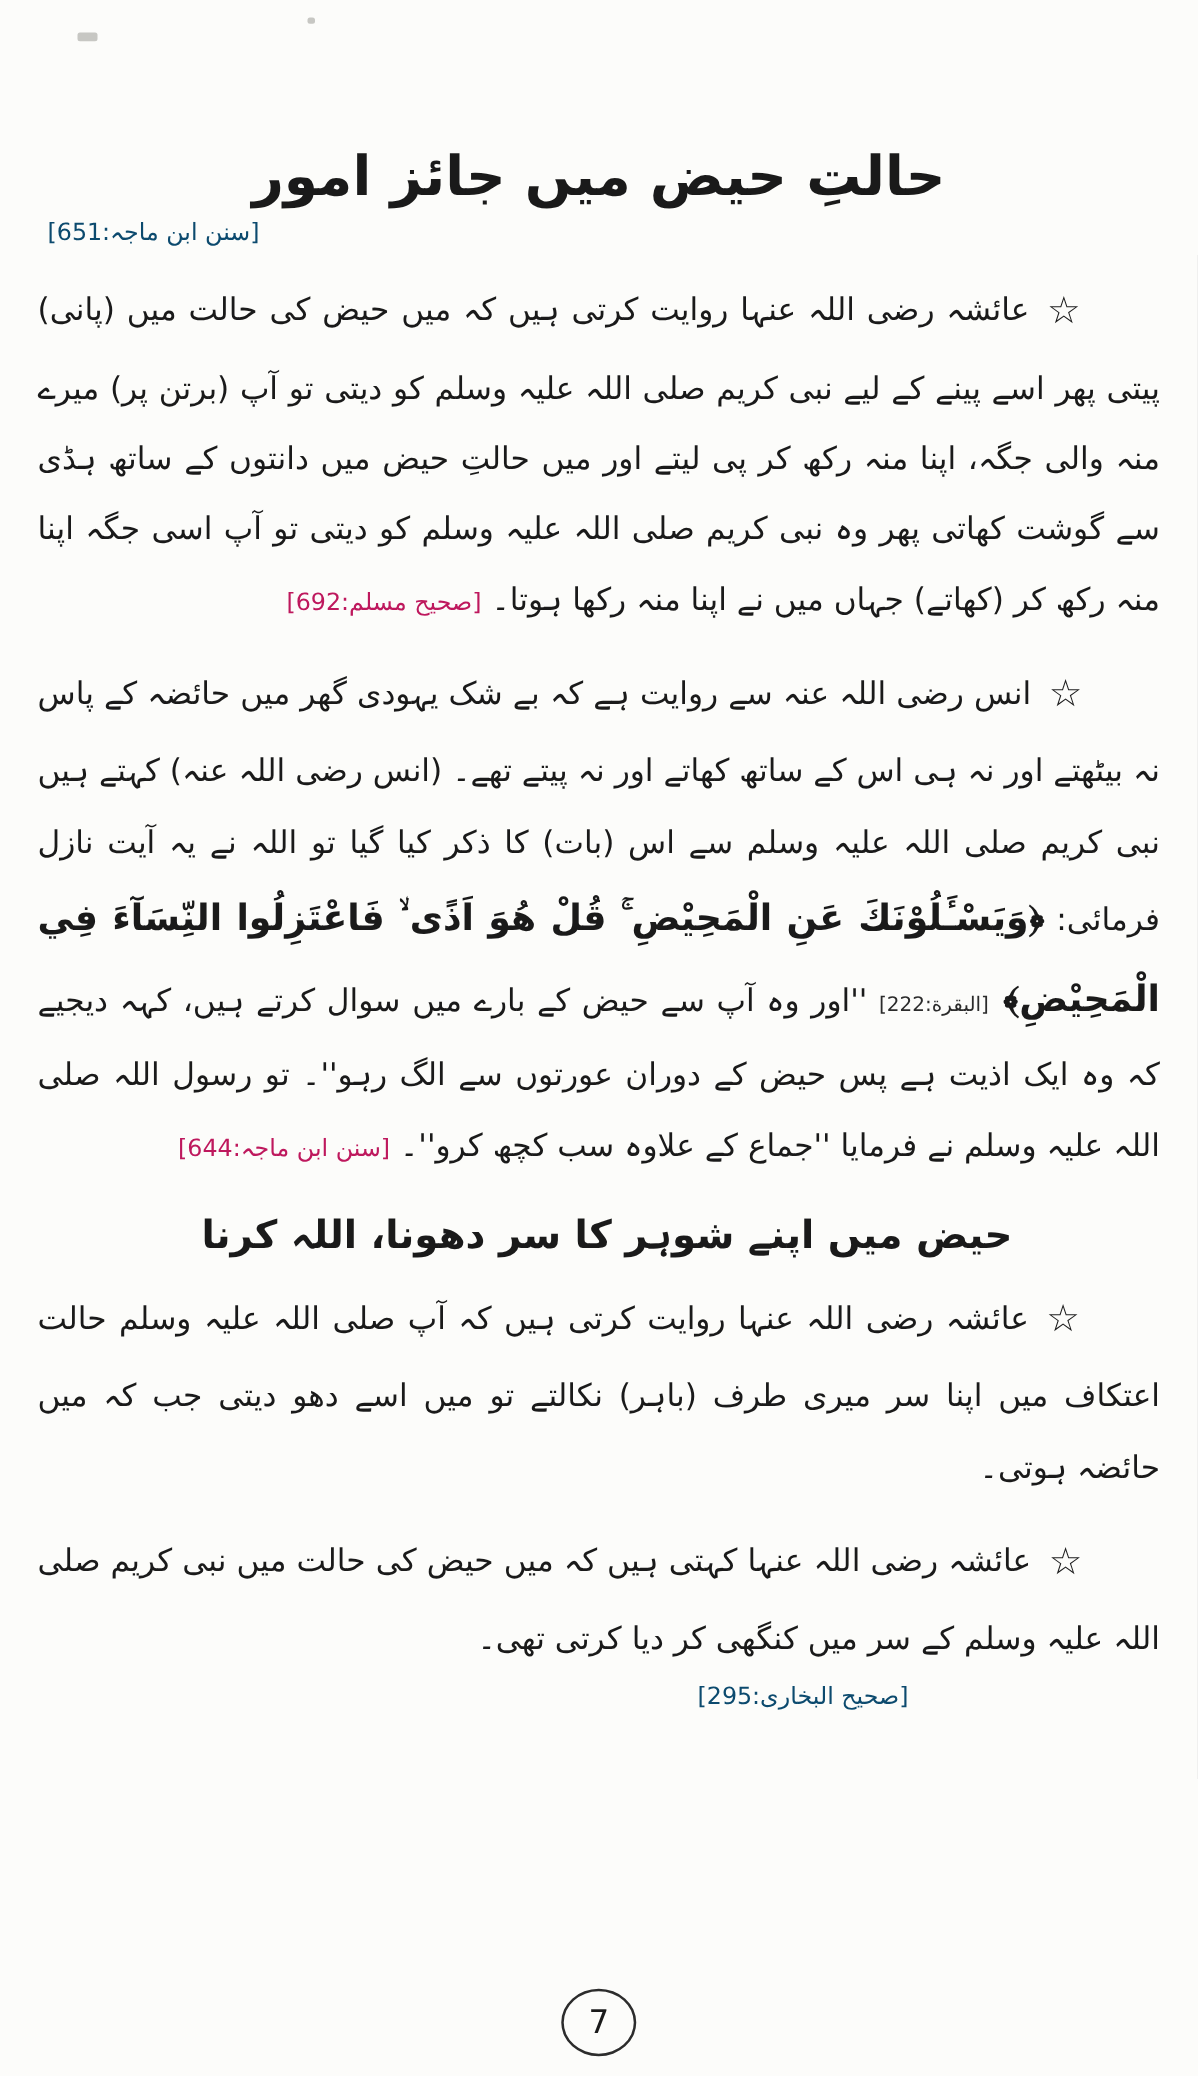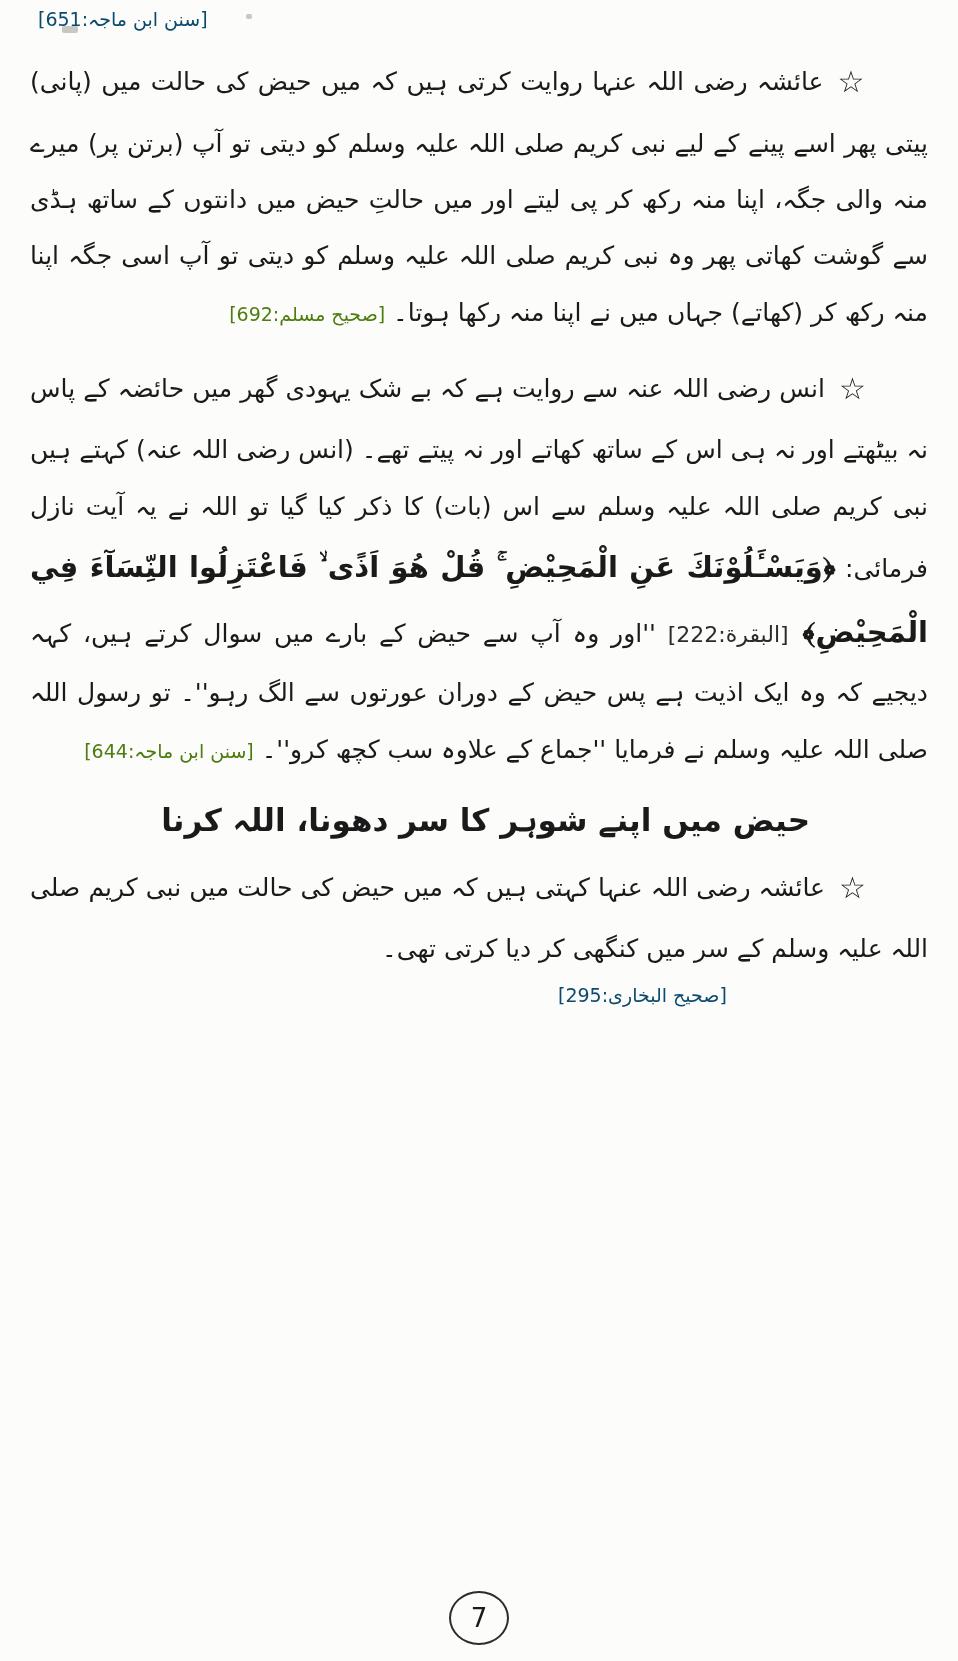--- a/index.html
+++ b/index.html
@@ -46,27 +46,27 @@
   .star {
     font-size: 30px;
     margin-left: 14px;
     vertical-align: -2px;
   }
   .verse {
     font-weight: bold;
     font-size: 29px;
   }
   .verse-ref {
-    font-size: 22px;
+    font-size: 16px;
     color: #2b2b2b;
     white-space: nowrap;
   }
   .cite-inline {
     font-size: 19px;
-    color: #4d7c0f;
+    color: #be185d;
     white-space: nowrap;
   }
   .cite-block {
     margin: 0;
     font-size: 19px;
     color: #0c4a6e;
     text-align: left;
     line-height: 1.6;
   }
   .cite-p1 { padding: 4px 0 0 8px; }
@@ -97,37 +97,41 @@
 </style>
 </head>
 <body>
 
 <div class="page">
   <div class="speck a"></div>
   <div class="speck b"></div>
 
   <div class="inner">
 
+    <h1 class="title">حالتِ حیض میں جائز امور</h1>
 
     <section>
 
       <p class="cite-block cite-p1">[سنن ابن ماجہ:651]</p>
 
       <p class="para">
         <span class="star">☆</span><span>عائشہ رضی اللہ عنہا روایت کرتی ہیں کہ میں حیض کی حالت میں (پانی) پیتی پھر اسے پینے کے لیے نبی کریم صلی اللہ علیہ وسلم کو دیتی تو آپ (برتن پر) میرے منہ والی جگہ، اپنا منہ رکھ کر پی لیتے اور میں حالتِ حیض میں دانتوں کے ساتھ ہڈی سے گوشت کھاتی پھر وہ نبی کریم صلی اللہ علیہ وسلم کو دیتی تو آپ اسی جگہ اپنا منہ رکھ کر (کھاتے) جہاں میں نے اپنا منہ رکھا ہوتا۔ </span><span class="cite-inline">[صحیح مسلم:692]</span>
       </p>
 
       <p class="para">
         <span class="star">☆</span><span>انس رضی اللہ عنہ سے روایت ہے کہ بے شک یہودی گھر میں حائضہ کے پاس نہ بیٹھتے اور نہ ہی اس کے ساتھ کھاتے اور نہ پیتے تھے۔ (انس رضی اللہ عنہ) کہتے ہیں نبی کریم صلی اللہ علیہ وسلم سے اس (بات) کا ذکر کیا گیا تو اللہ نے یہ آیت نازل فرمائی: </span><span class="verse">﴿وَيَسْـَٔلُوْنَكَ عَنِ الْمَحِيْضِ ۚ قُلْ هُوَ اَذًى ۙ فَاعْتَزِلُوا النِّسَآءَ فِي الْمَحِيْضِ﴾ </span><span class="verse-ref">[البقرة:222]</span><span> ''اور وہ آپ سے حیض کے بارے میں سوال کرتے ہیں، کہہ دیجیے کہ وہ ایک اذیت ہے پس حیض کے دوران عورتوں سے الگ رہو''۔ تو رسول اللہ صلی اللہ علیہ وسلم نے فرمایا ''جماع کے علاوہ سب کچھ کرو''۔ </span><span class="cite-inline">[سنن ابن ماجہ:644]</span>
       </p>
     </section>
 
     <section>
       <h2 class="heading second">حیض میں اپنے شوہر کا سر دھونا، اللہ کرنا</h2>
 
+      <p class="para">
+        <span class="star">☆</span><span>عائشہ رضی اللہ عنہا روایت کرتی ہیں کہ آپ صلی اللہ علیہ وسلم حالت اعتکاف میں اپنا سر میری طرف (باہر) نکالتے تو میں اسے دھو دیتی جب کہ میں حائضہ ہوتی۔</span>
+      </p>
 
       <p class="para">
         <span class="star">☆</span><span>عائشہ رضی اللہ عنہا کہتی ہیں کہ میں حیض کی حالت میں نبی کریم صلی اللہ علیہ وسلم کے سر میں کنگھی کر دیا کرتی تھی۔</span>
       </p>
       <p class="cite-block cite-p5">[صحیح البخاری:295]</p>
     </section>
 
   </div>
 
   <div class="pageno-oval">

